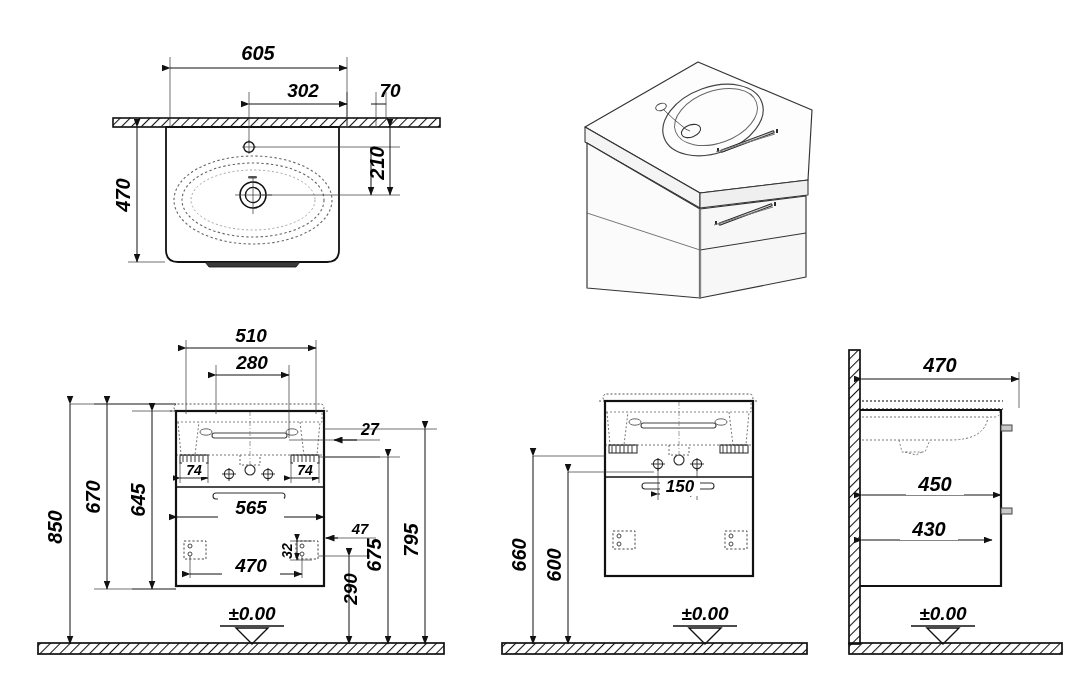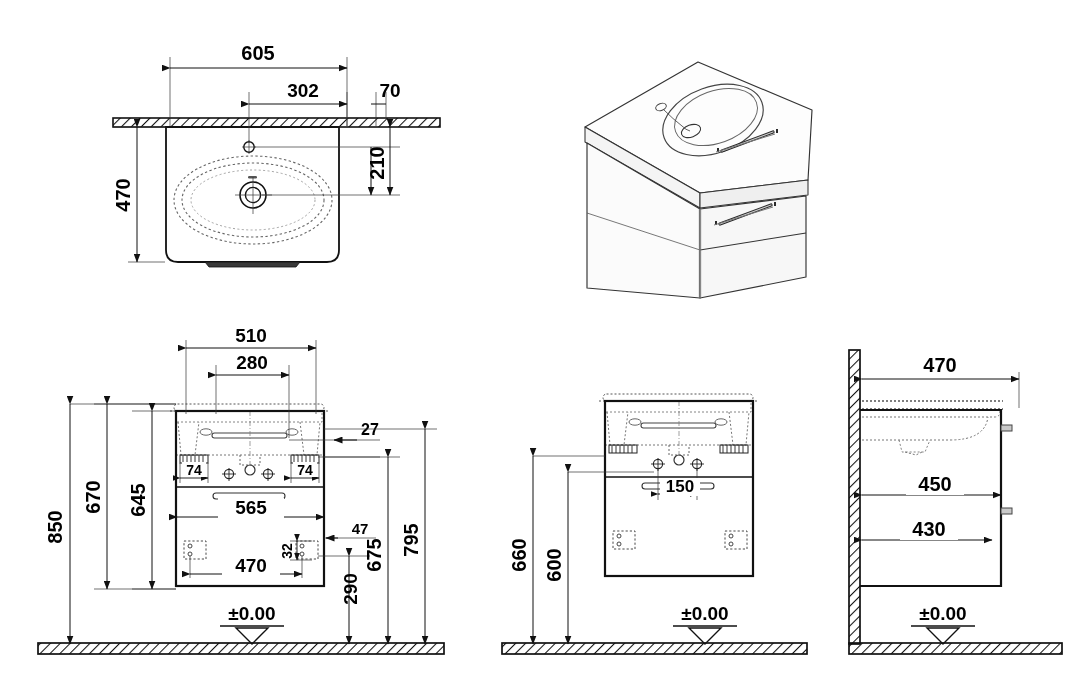--- a/index.html
+++ b/index.html
@@ -2,21 +2,21 @@
 <html><head>
 <meta charset="utf-8">
 <style>
   html,body{margin:0;padding:0;background:#ffffff;}
   body{
     width:1091px;height:700px;
     font-family:"Liberation Sans", sans-serif;
     overflow:hidden;
     position:relative;
   }
-  #sheet{position:absolute;inset:0;width:1091px;height:700px;}
+  #sheet{position:absolute;inset:0;width:1091px;height:700px;font-style:italic;}
   svg{display:block;}
   .dimtext{
     font-family:"Liberation Sans", sans-serif;
     font-weight:bold;
     fill:#000;
   }
 </style>
 </head>
 <body>
 

